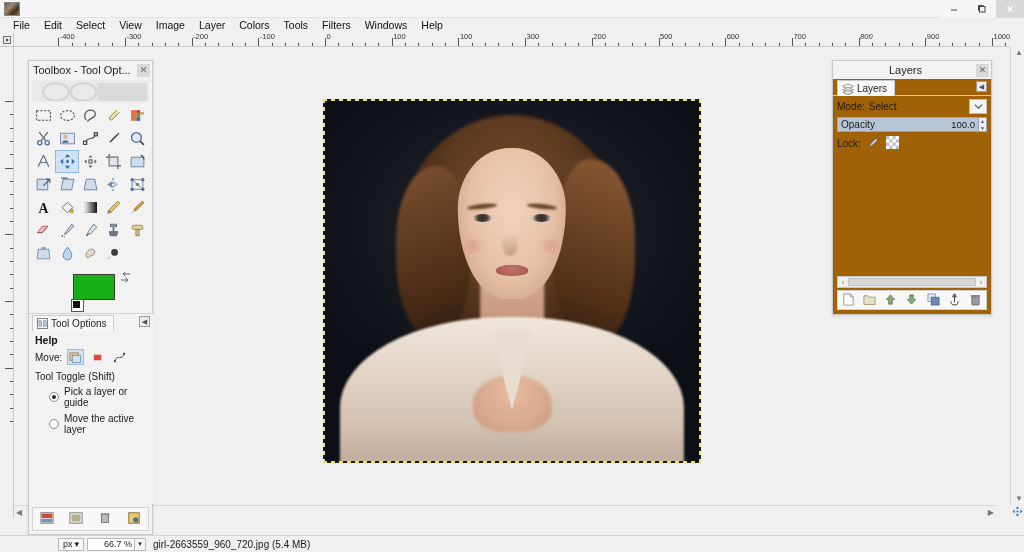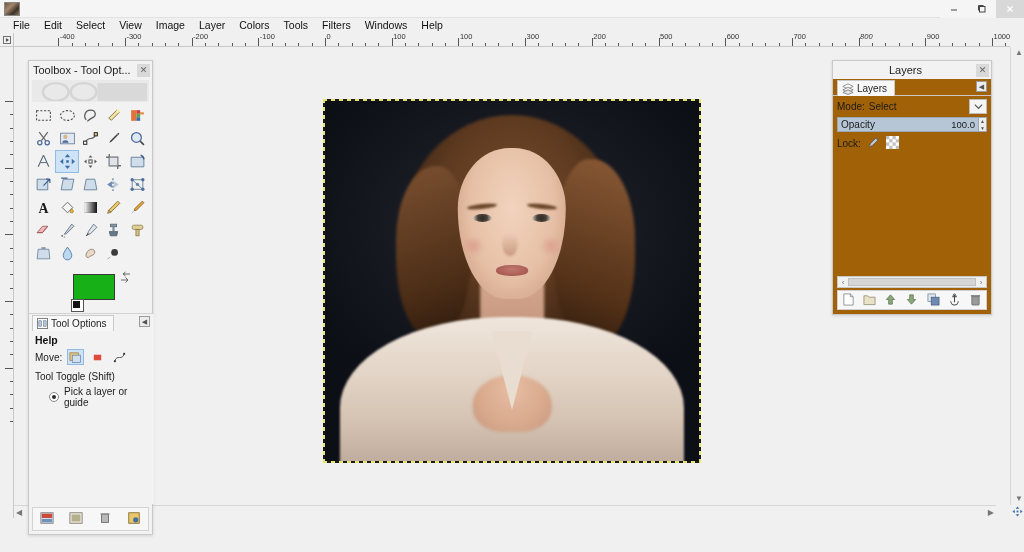--- a/index.html
+++ b/index.html
@@ -1018,20 +1018,24 @@
                 <rect x="1" y="10" width="2" height="2" fill="#333"></rect>
                 <rect x="11" y="2" width="2" height="2" fill="#333"></rect>
               </svg>
           </span>
         </div>
         <div class="topt-sub">Tool Toggle  (Shift)</div>
         <div class="radio-row">
           <span class="radio on"></span>
           <span class="radio-lab">Pick a layer or guide</span>
         </div>
+        <div class="radio-row">
+          <span class="radio"></span>
+          <span class="radio-lab">Move the active layer</span>
+        </div>
       </div>
     </div>
 
     <div class="tbx-foot">
       <span>
         <svg width="14" height="14" viewBox="0 0 16 16">
             <rect x="1" y="2" width="14" height="12" fill="#e9e9e9" stroke="#7a7a7a"></rect>
             <rect x="2" y="3" width="12" height="5" fill="#c84b3c"></rect>
             <rect x="2" y="9" width="12" height="4" fill="#6e93bd"></rect>
           </svg>
@@ -1161,14 +1165,25 @@
       </span>
       <span>
         <svg width="13" height="13" viewBox="0 0 14 14">
             <rect x="3" y="4" width="8" height="9" rx="1" fill="#9a9a9a" stroke="#5a5a5a" stroke-width=".7"></rect>
             <rect x="2" y="2.3" width="10" height="1.8" fill="#7a7a7a"></rect>
           </svg>
       </span>
     </div>
   </div>
 
+  <div class="statusbar">
+    <div class="sb-unit">
+      <span>px</span>
+      <span>▾</span>
+    </div>
+    <div style="display:flex;">
+      <div class="sb-zoom">66.7 %</div>
+      <div class="sb-zoom-btn">▾</div>
+    </div>
+    <div class="sb-text">girl-2663559_960_720.jpg (5.4 MB)</div>
+  </div>
 
 </div>
 
 </body></html>

